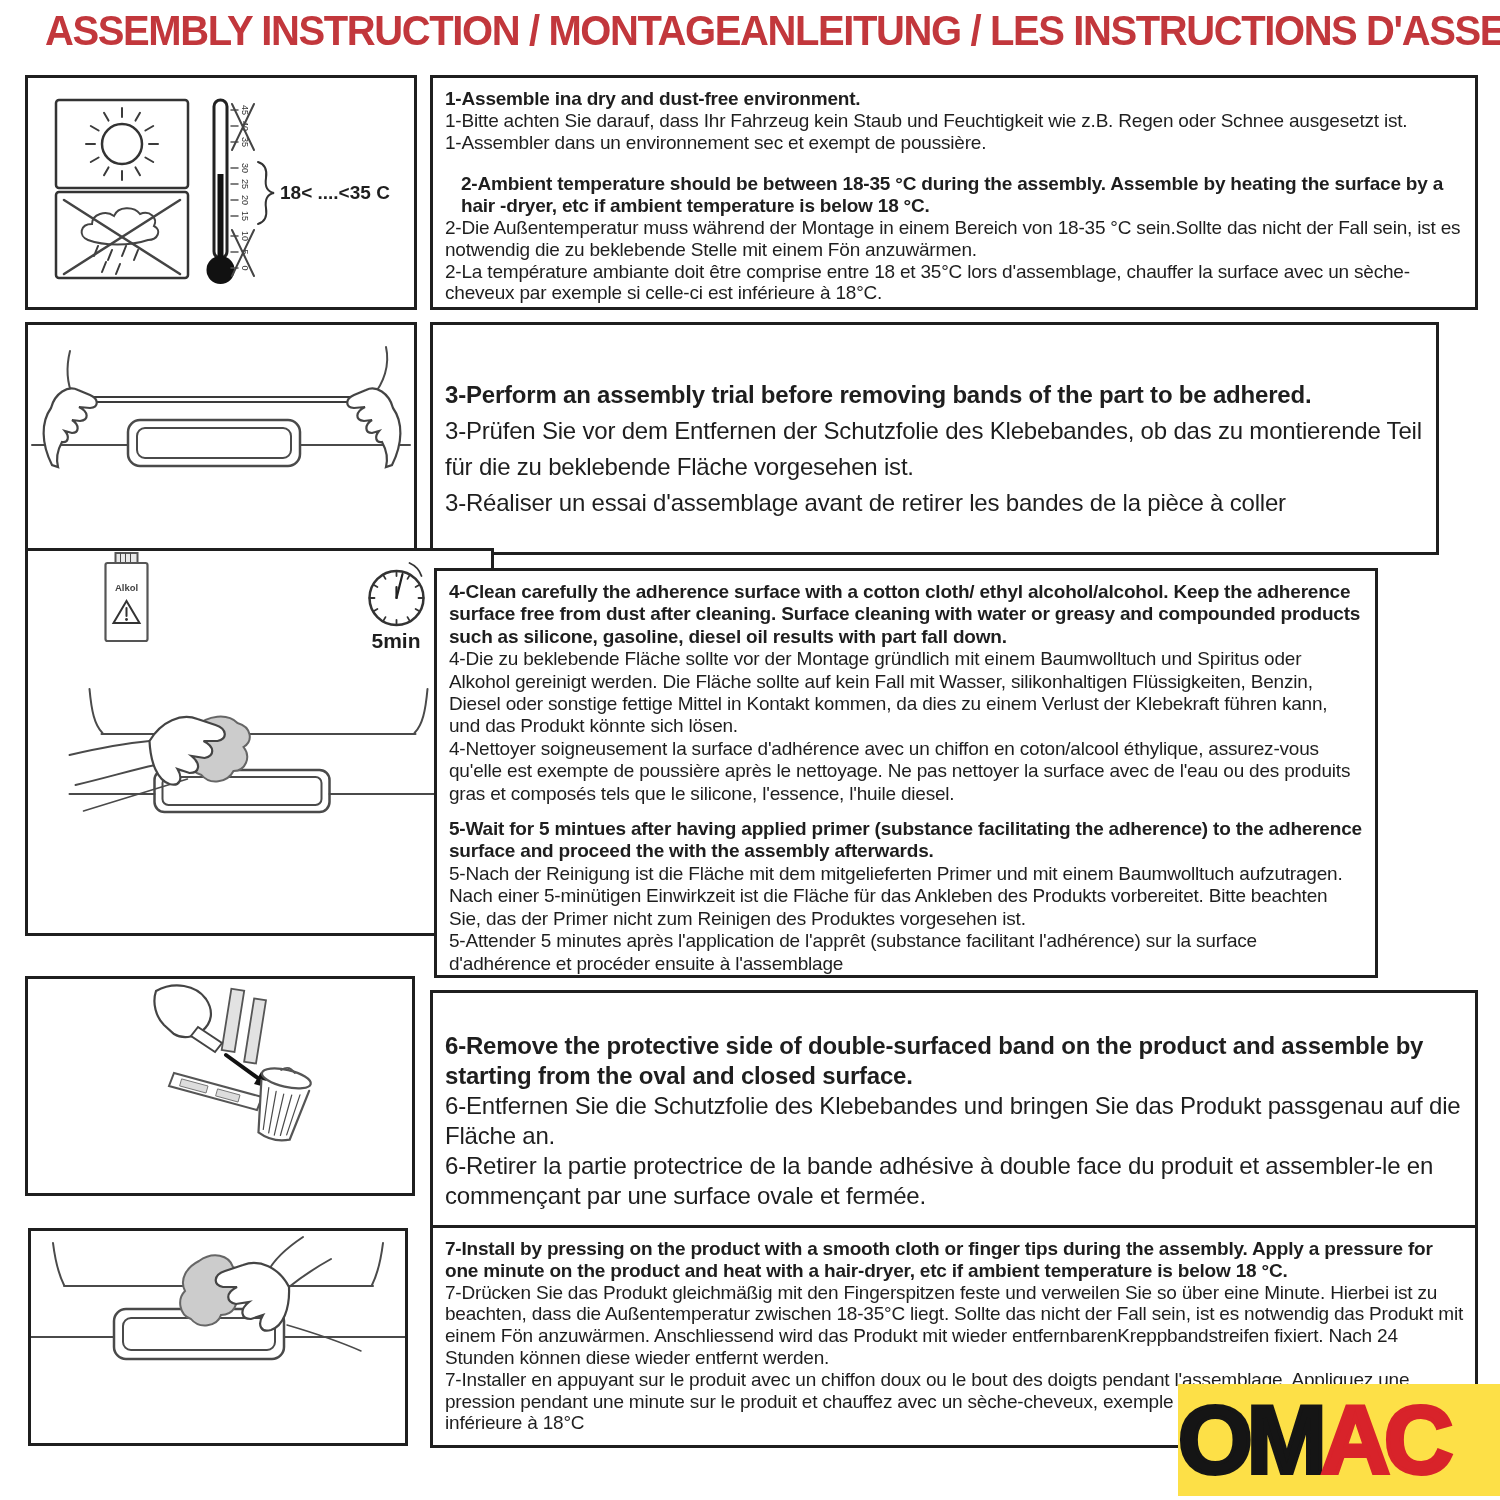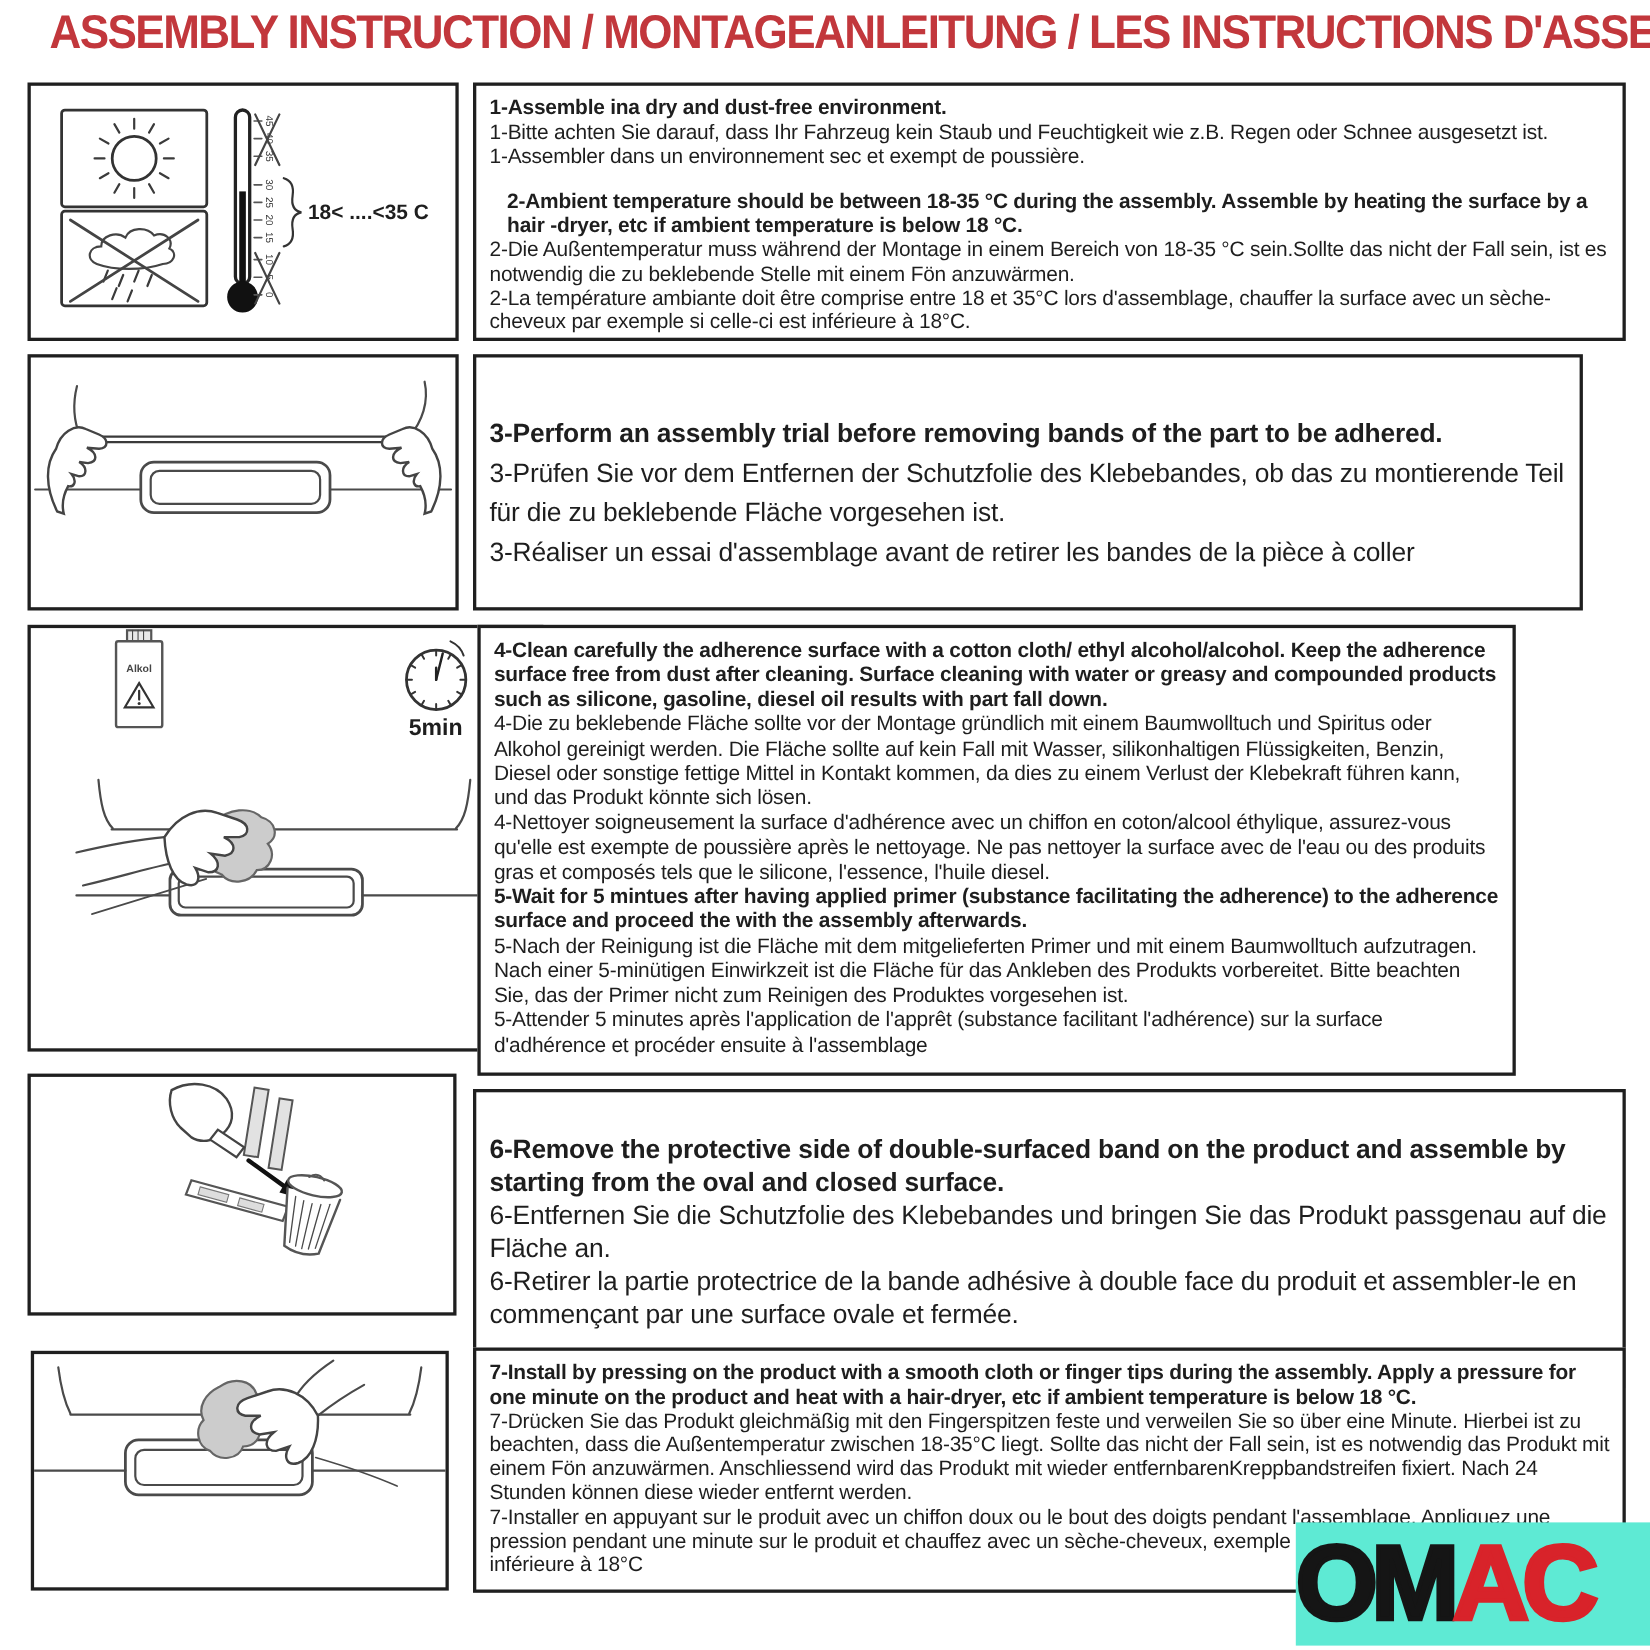--- a/index.html
+++ b/index.html
@@ -17,24 +17,24 @@
   .tbox { padding:10px 12px; overflow:hidden; }
   .tbox p { color:#1e1e1e; }
   .t135 p { font-size:19px; line-height:21.8px; letter-spacing:-0.2px; }
   .t3 p { line-height:22.4px; }
   .t2 { padding-top:52px; }
   .t2 p { font-size:24px; line-height:36px; letter-spacing:-0.2px; }
   .t4 { padding-top:38px; }
   .t4 p { font-size:24px; line-height:30px; letter-spacing:-0.2px; }
   .en { font-weight:bold; }
   .gap { margin-top:20px;margin-left:16px; }
-  .gap3 { }
+  .gap3 { margin-top:13px; }
   #logo {
     position:absolute; left:1178px; top:1384px; width:322px; height:112px;
-    background:#5eead4; z-index:6; display:flex; align-items:center;
+    background:#fde047; z-index:6; display:flex; align-items:center;
     font-weight:bold; font-size:96px; line-height:1; letter-spacing:-6px;
   }
   #logo .b { color:#151515; -webkit-text-stroke:4px #151515; }
   #logo .r { color:#d8232a; -webkit-text-stroke:4px #d8232a; }
   svg line, svg path, svg rect, svg circle, svg ellipse { vector-effect:none; }
 </style>
 </head>
 <body>
 
 <div id="page">
@@ -134,21 +134,21 @@
       </g>
     </svg>
   </div>
 
   <div class="box tbox t2" style="left:430px; top:322px; width:1009px; height:233px;">
     <p class="en">3-Perform an assembly trial before removing bands of the part to be adhered.</p>
     <p>3-Prüfen Sie vor dem Entfernen der Schutzfolie des Klebebandes, ob das zu montierende Teil für die zu beklebende Fläche vorgesehen ist.</p>
     <p>3-Réaliser un essai d'assemblage avant de retirer les bandes de la pièce à coller</p>
   </div>
 
-  <div class="box ibox" style="left:25px; top:568px; width:469px; height:388px;">
+  <div class="box ibox" style="left:25px; top:548px; width:469px; height:388px;">
     <svg viewBox="0 0 384 382" fill="none" stroke="#4a4a4a" stroke-width="2" stroke-linecap="round">
       <g>
         <rect x="48" y="2" width="22" height="11" fill="#e9e9e9" stroke="#555" stroke-width="2"></rect>
         <line x1="53" y1="2" x2="53" y2="13" stroke-width="1"></line>
           <line x1="58" y1="2" x2="58" y2="13" stroke-width="1"></line>
         <line x1="63" y1="2" x2="63" y2="13" stroke-width="1"></line>
         <rect x="38" y="12" width="42" height="78" rx="2" fill="#fff" stroke="#555" stroke-width="2.2"></rect>
         <text x="59" y="40" font-size="9.5" font-weight="bold" text-anchor="middle" fill="#444" stroke="none">Alkol</text>
         <g>
           <path d="M59,50 L46,72 L72,72 Z" stroke="#333" stroke-width="2"></path>

